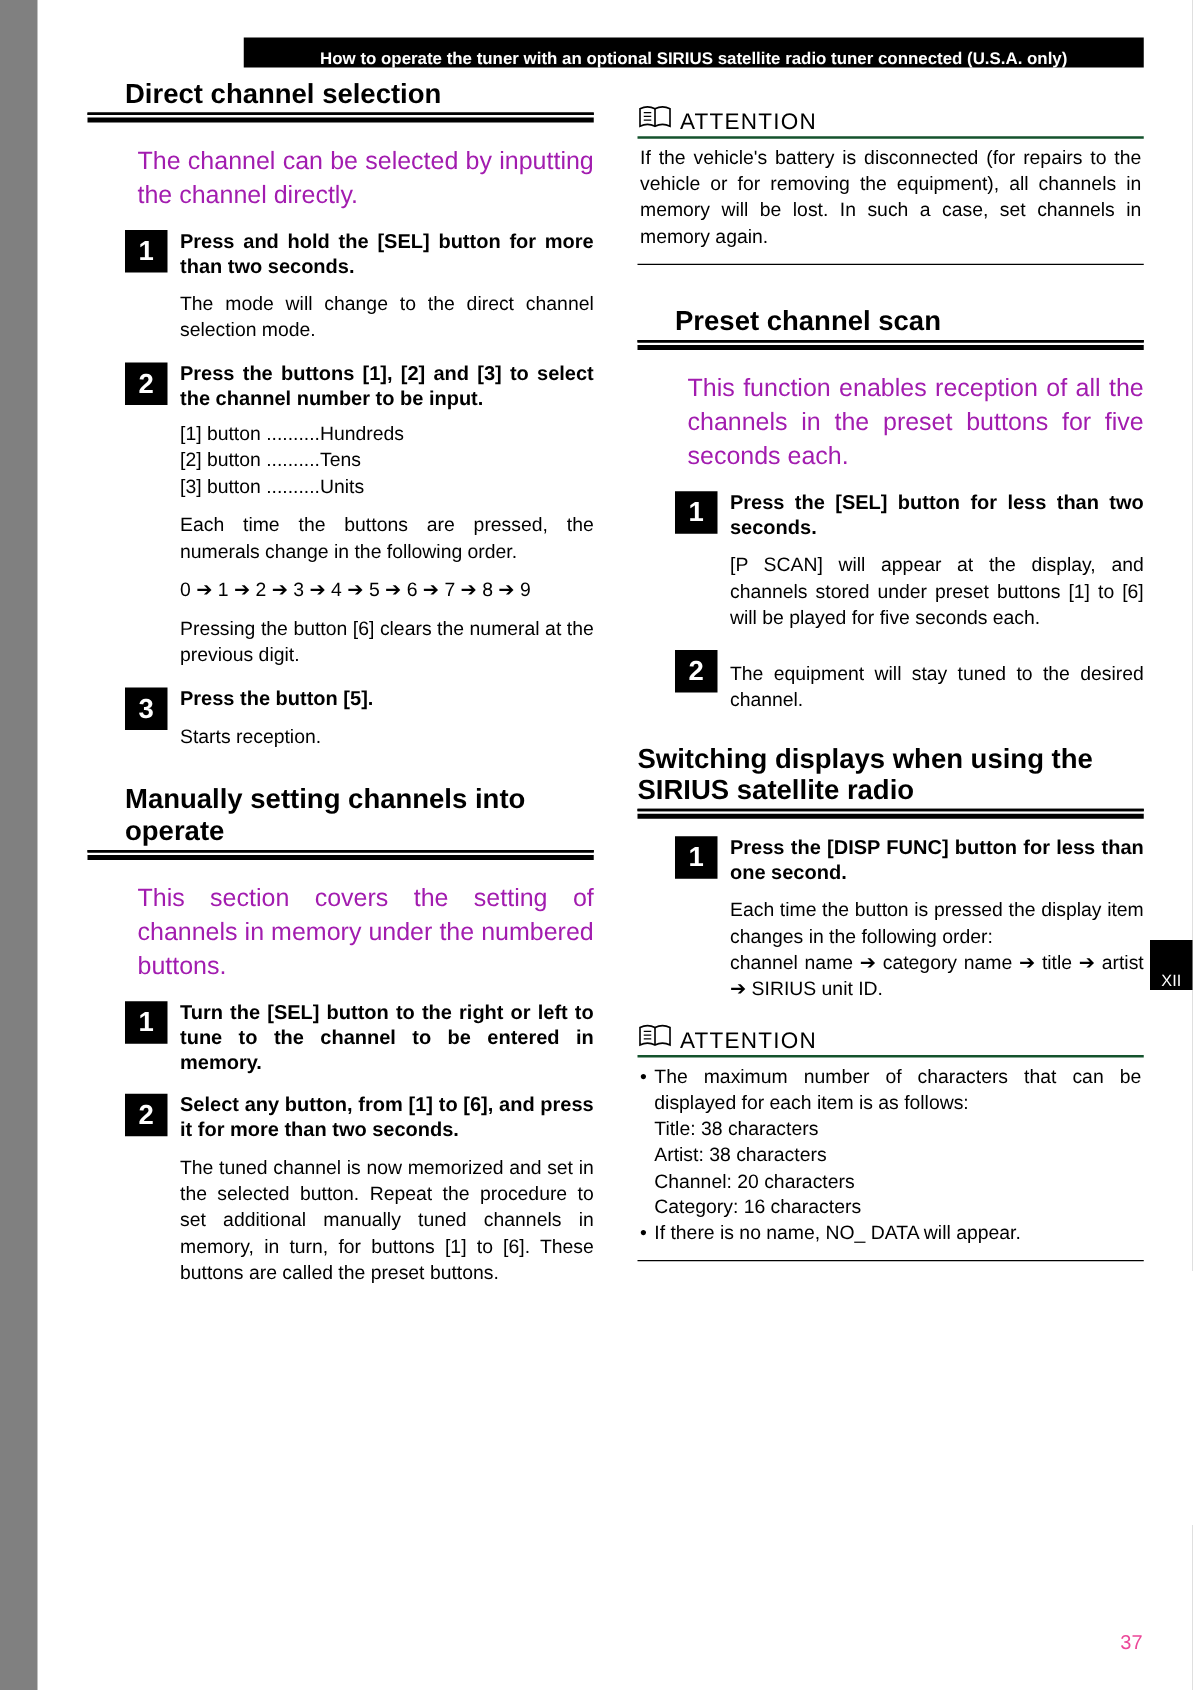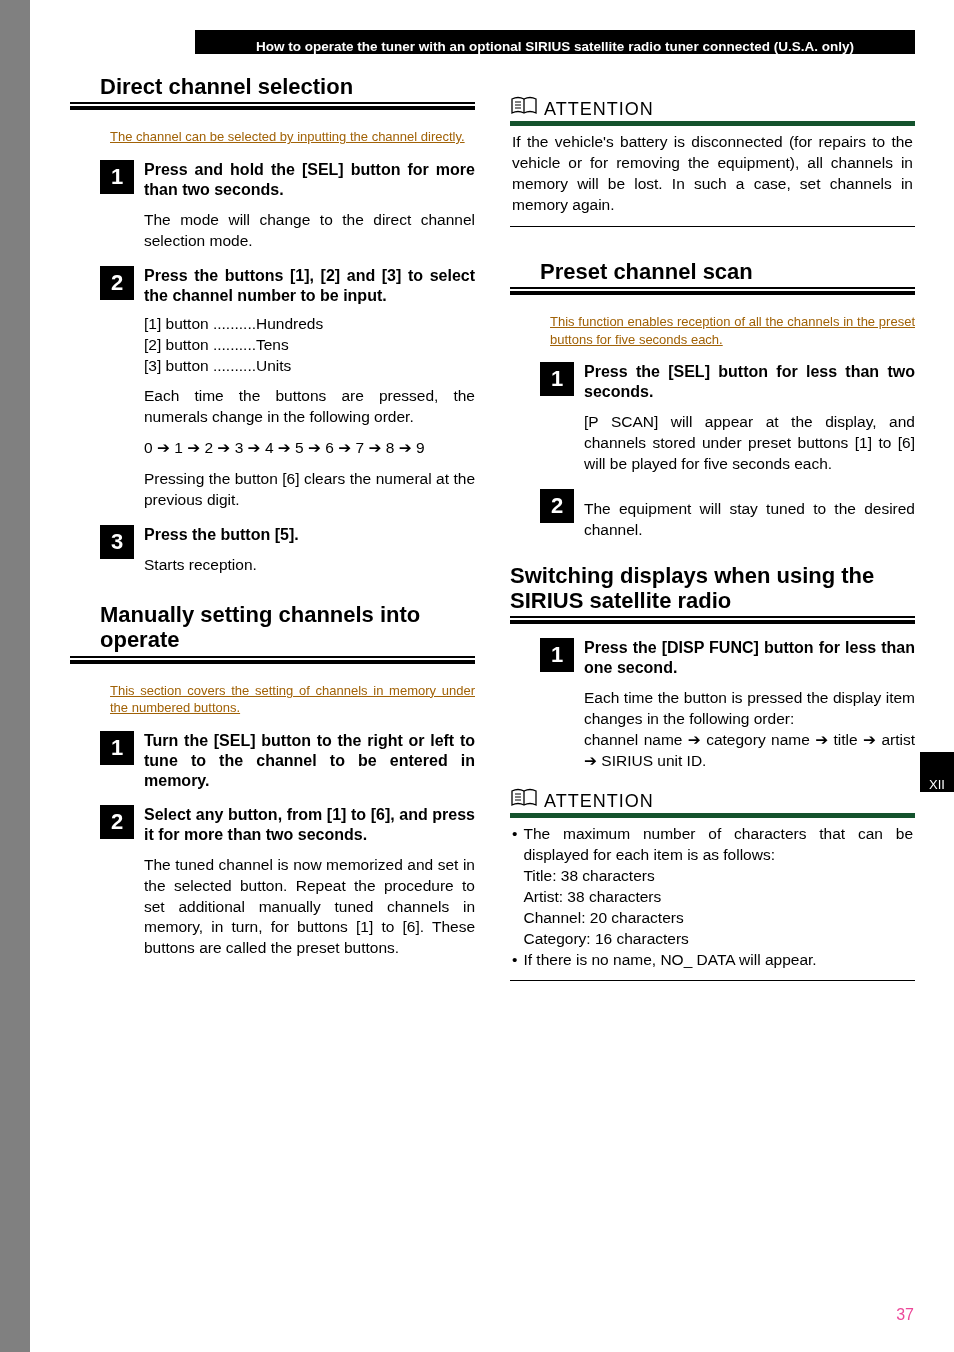--- a/index.html
+++ b/index.html
@@ -28,21 +28,21 @@
     font-size: 13.5px;
     font-weight: bold;
     display: flex;
     align-items: flex-end;
     justify-content: center;
     padding: 0 8px;
   }
   .cols {
     position: absolute;
     left: 40px;
-    top: 74px;
+    top: 62px;
     width: 845px;
     display: flex;
     gap: 35px;
   }
   .col { width: 405px; }
 
   .h-section {
     font-size: 22px;
     font-weight: bold;
     color: #000;
@@ -58,25 +58,24 @@
     position: relative;
   }
   .h-rule::before {
     content: "";
     position: absolute;
     left: 0; right: 0; top: -2px;
     height: 2px; background: #000;
   }
 
   .body-text {
-    font-size: 13px;
+    font-size: 20px;
     line-height: 1.35;
     text-align: justify;
-    color: #a16207;
-    text-decoration: underline;
+    color: #a21caf;
   }
   .indent-small { padding-left: 40px; }
 
   .step {
     display: flex;
     align-items: flex-start;
     gap: 10px;
     margin-top: 14px;
   }
   .step-num {
@@ -102,21 +101,21 @@
     font-size: 15.5px;
     line-height: 1.35;
     text-align: justify;
     margin-top: 10px;
   }
 
   .att-head {
     display: flex;
     align-items: flex-end;
     gap: 6px;
-    border-bottom: 5px solid #14532d;
+    border-bottom: 2px solid #14532d;
     padding-bottom: 1px;
   }
   .att-head .icon {
     font-size: 22px;
     line-height: 1;
   }
   .att-head .label {
     font-size: 18px;
     letter-spacing: 1px;
   }

